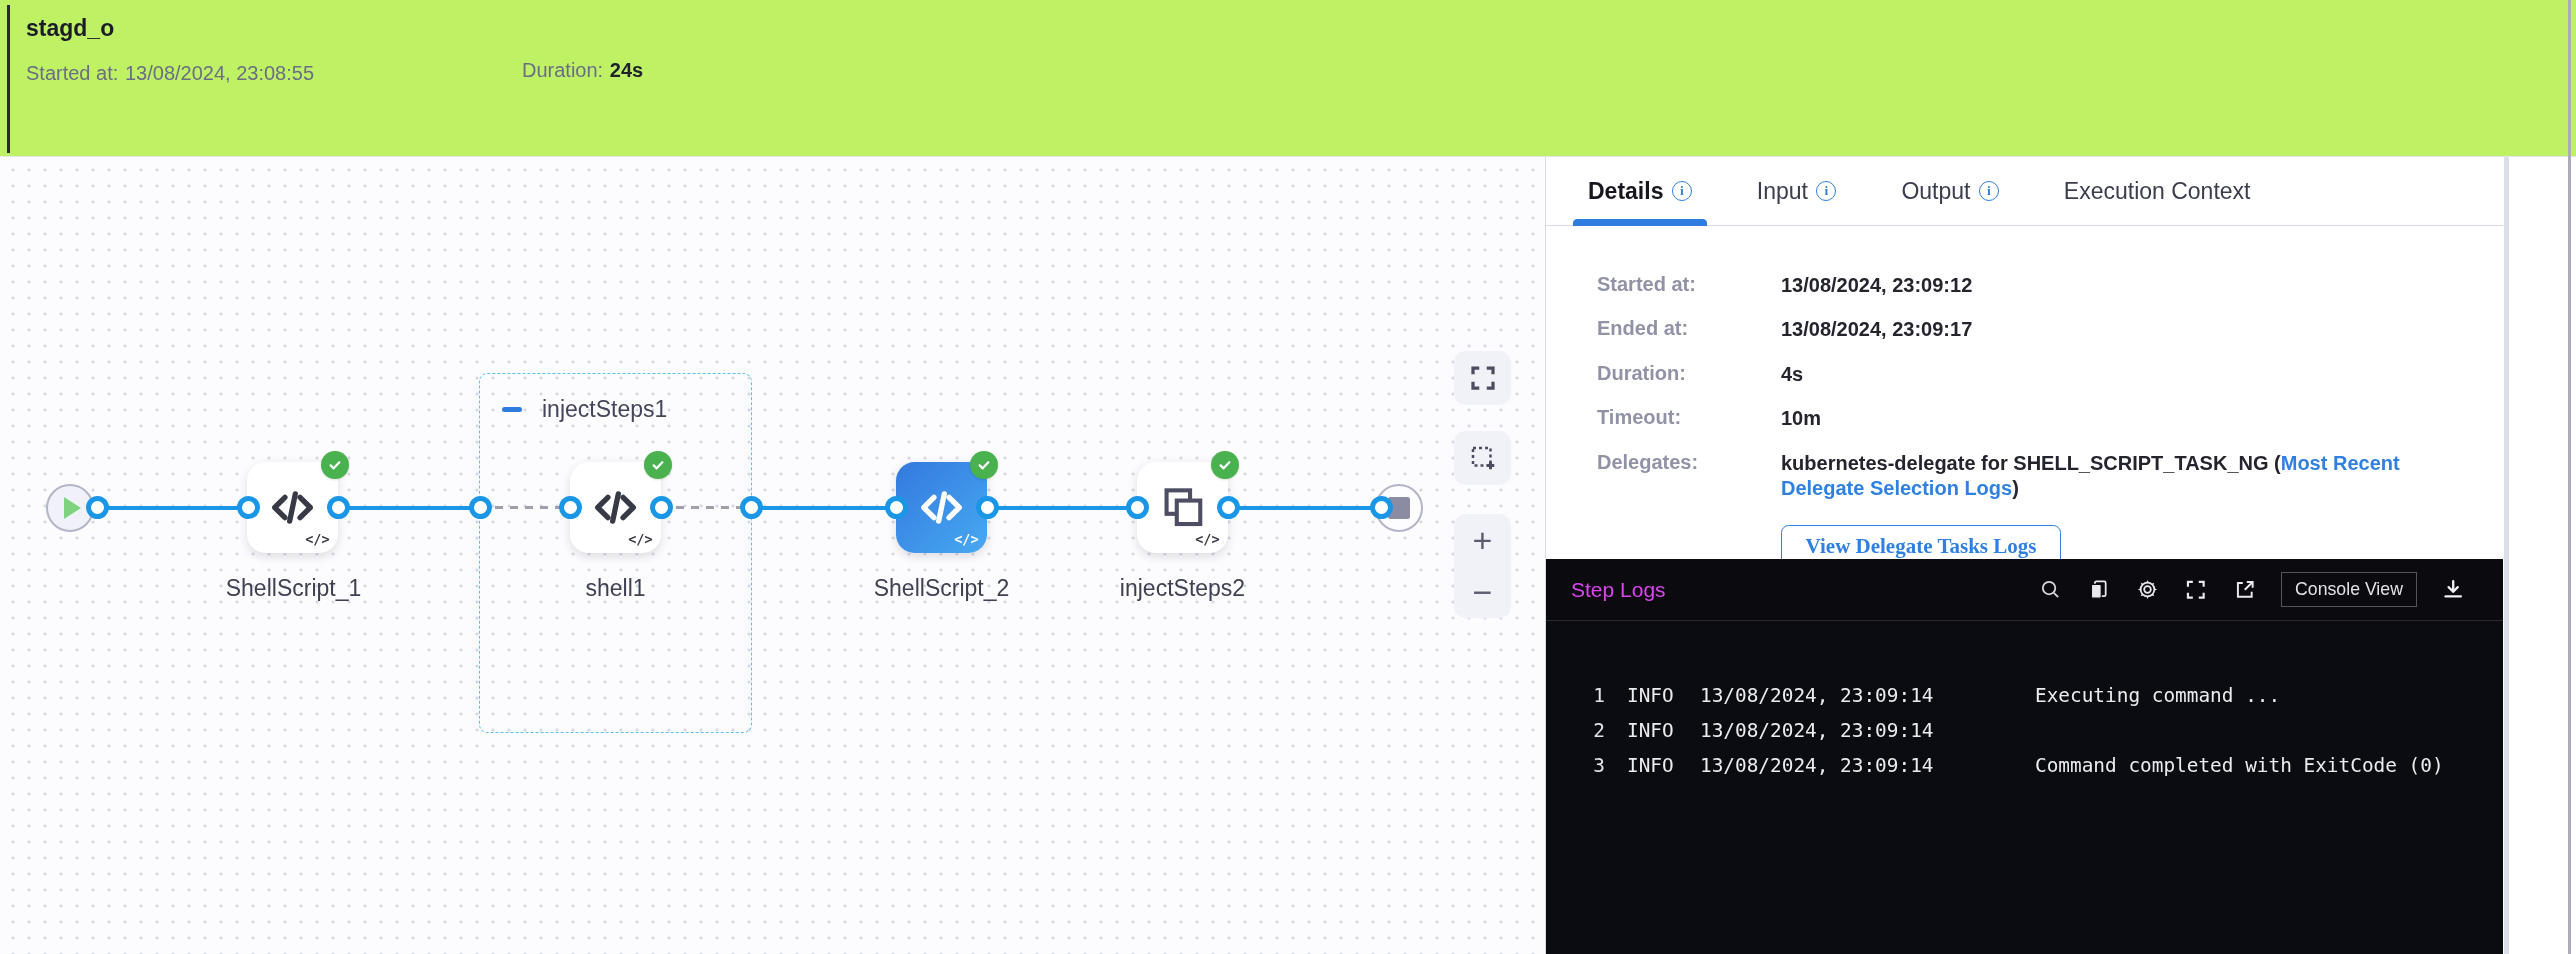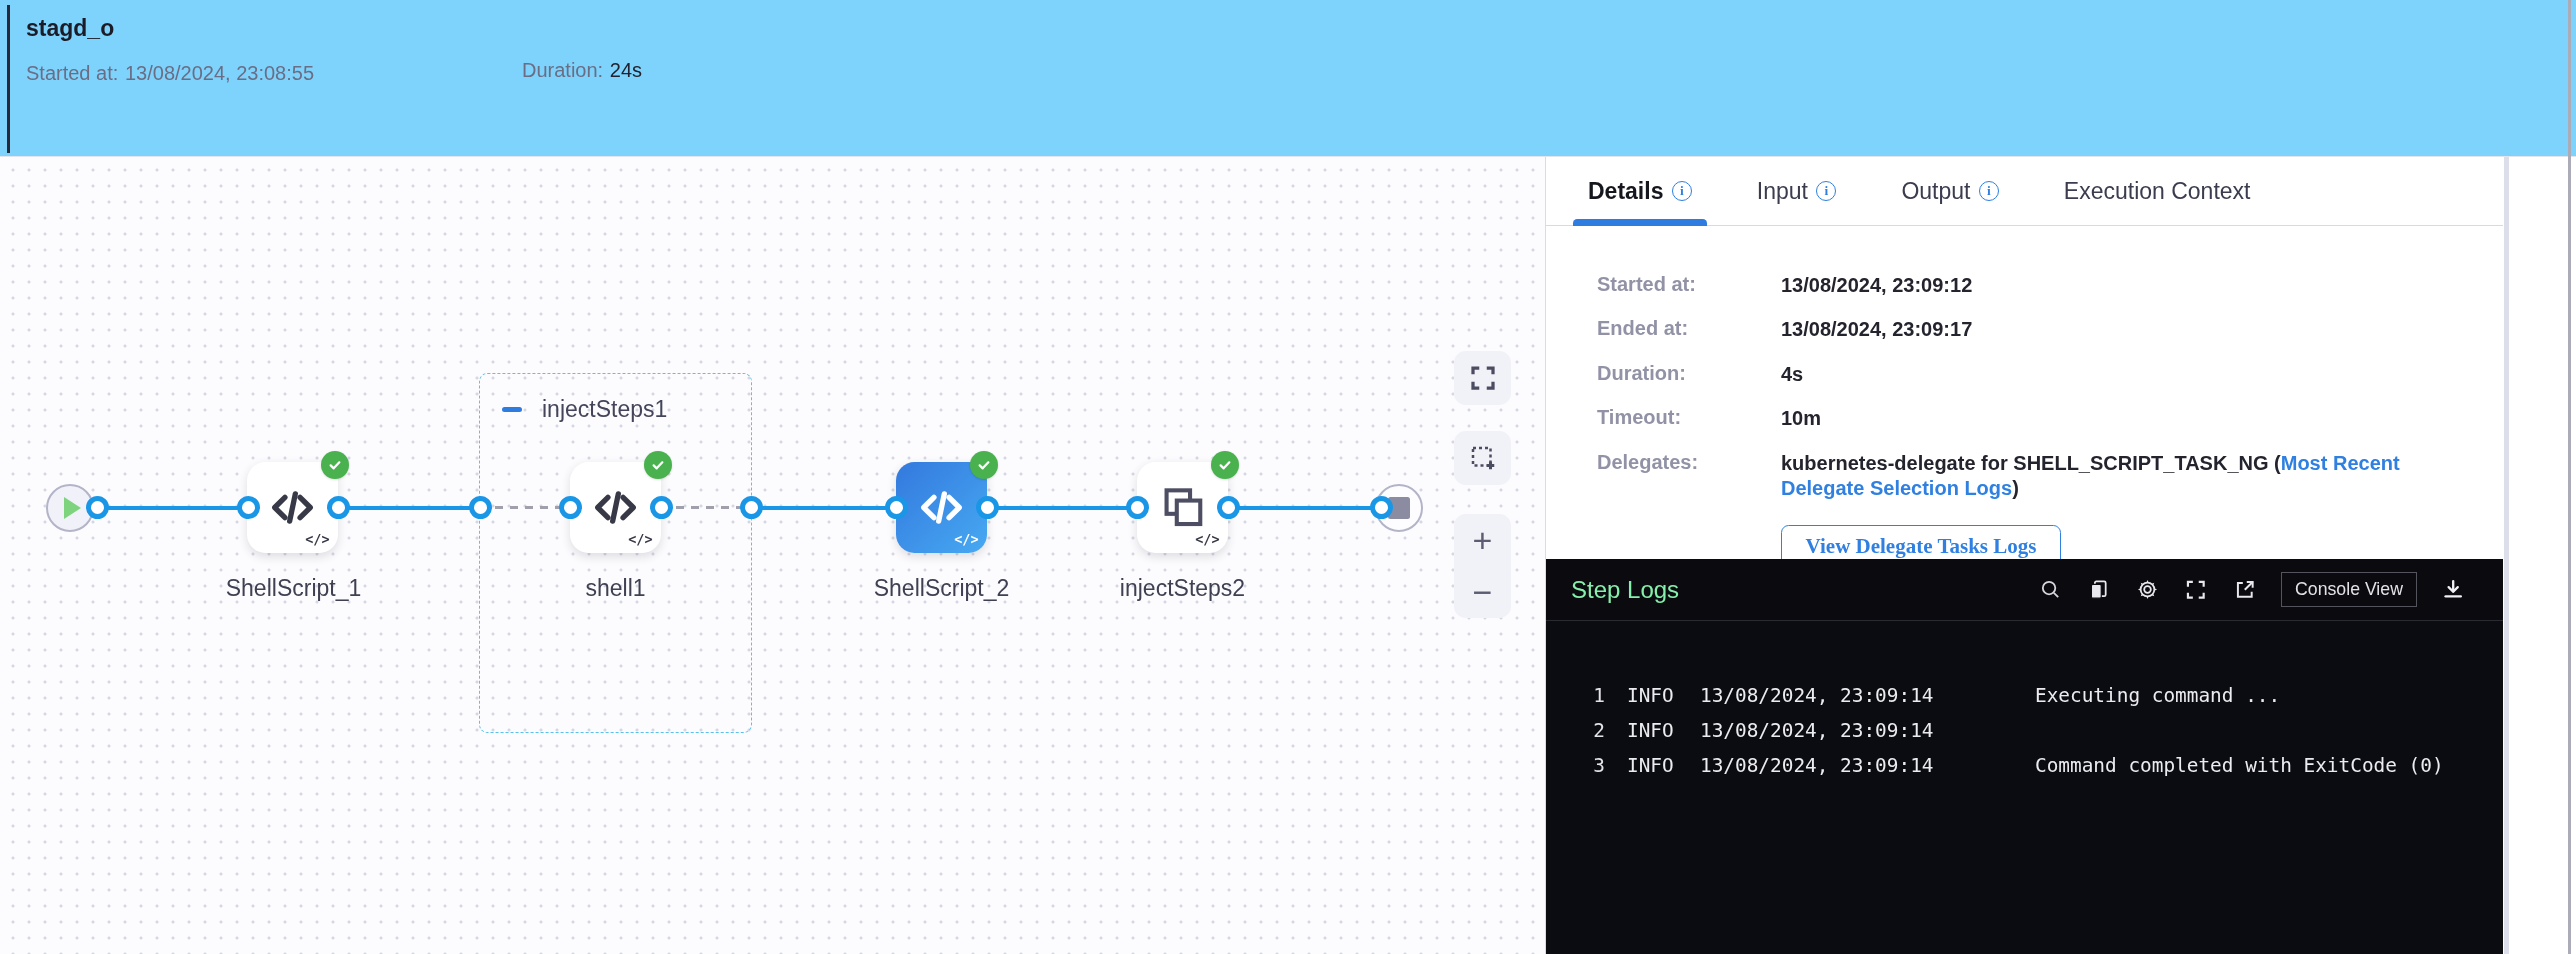--- a/index.html
+++ b/index.html
@@ -2,26 +2,26 @@
 <html style="font-size:13.5px"><head>
 <meta charset="utf-8">
 <style>
   * { margin:0; padding:0; box-sizing:border-box; }
   html,body { width:2576px; height:955px; overflow:hidden; background:#ffffff;
               font-family:"Liberation Sans", sans-serif; }
   .stage { position:relative; width:2576px; height:955px; background:#ffffff; }
 
   
   .header { position:absolute; left:0; top:0; width:2576px; height:157px;
-            background:#7dd3fc; border-bottom:0.8px solid #e2e4ee; }
+            background:#bef264; border-bottom:0.8px solid #e2e4ee; }
   .header-accent { position:absolute; left:6.7px; top:5px; width:3.4px; height:148px; background:#272838; }
   .hdr-title { position:absolute; left:26px; top:15px; font-size:23px; font-weight:700; color:#1c1c28; }
   .hdr-meta { position:absolute; left:26px; top:62px; font-size:20px; color:#6b6d85; }
   .hdr-duration { position:absolute; left:522px; top:59px; font-size:20px; color:#6b6d85; }
-  .hdr-duration b { color:#22222e; font-weight:400; margin-left:6.7px; }
+  .hdr-duration b { color:#22222e; font-weight:700; margin-left:6.7px; }
   .hdr-meta .lbl { margin-right:6.7px; }
 
   
   .canvas { position:absolute; left:0; top:157px; width:1546px; height:798px;
             background:#fcfcfe;
             background-image:radial-gradient(circle, #d5d8e3 1.4px, transparent 1.7px);
             background-size:16px 16px; background-position:5px 5px;
             border-right:0.8px solid #d9dbe6; overflow:hidden; }
 
   .edge { position:absolute; top:349px; height:4.2px; background:#1a96e6; border-radius:2.5px; }
@@ -83,21 +83,21 @@
   .d-value { font-size:20px; font-weight:700; color:#24242e; max-width:699px; line-height:1.25; }
   .d-value a { color:#2f80e0; text-decoration:none; font-weight:600; }
   .delegate-btn { margin-left:184px; margin-top:5px; padding:8.4px 23.6px; background:#ffffff;
                   border:1.7px solid #2f80e0; border-radius:7.6px; color:#2f80e0; font-size:21px;
                   font-weight:600; cursor:pointer; font-family:Liberation Serif, serif; }
 
   
   .logs { position:absolute; left:0; right:0; top:402px; bottom:0; background:#0b0c11; }
   .logs-toolbar { height:62px; background:#0a0a0f; border-bottom:0.8px solid #2a2a33;
                   display:flex; align-items:center; padding:0 37px 0 25px; gap:23.6px; }
-  .logs-title { font-size:24px; color:#86efac; flex:none; }
+  .logs-title { font-size:21px; color:#d946ef; flex:none; }
   .toolbar-spacer { flex:1; }
   .tb-icon { width:25px; height:25px; display:flex; align-items:center; justify-content:center; flex:none; }
   .console-btn { padding:5.9px 13.5px; border:0.8px solid #54545f; border-radius:0; background:transparent;
                  color:#e2e2e8; font-size:17.7px; font-family:"Liberation Sans", sans-serif; cursor:pointer; }
   .logs-content { padding:57px 0 0 39px; font-family:"DejaVu Sans Mono", monospace; }
   .log-line { display:grid; grid-template-columns:20px 51px 313px 1fr; column-gap:22px;
               font-size:19.4px; line-height:35px; color:#ececf0; }
   .log-num { text-align:right; color:#e2e2e8; }
 
   

